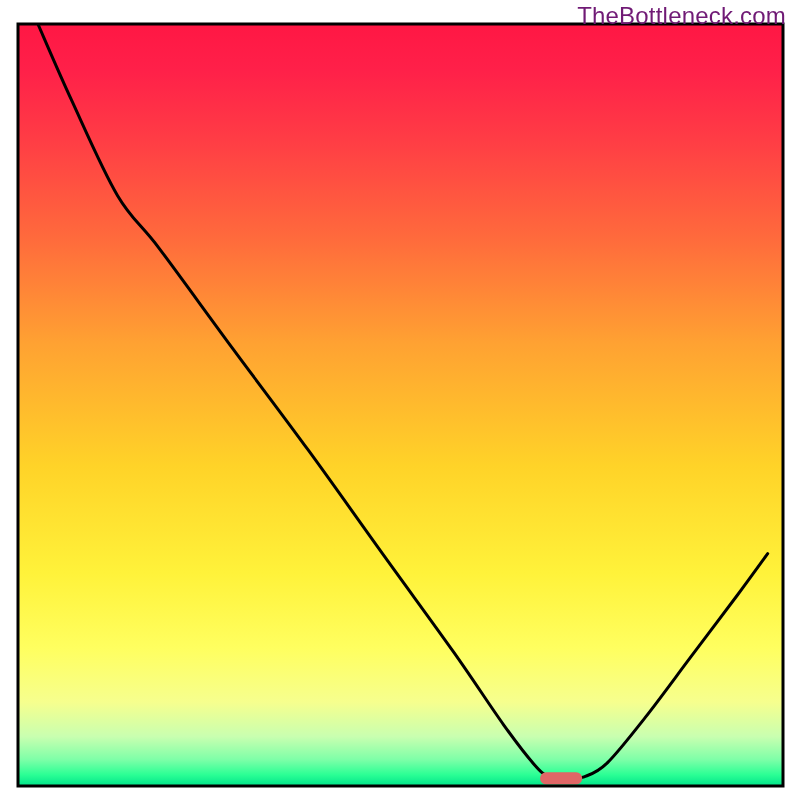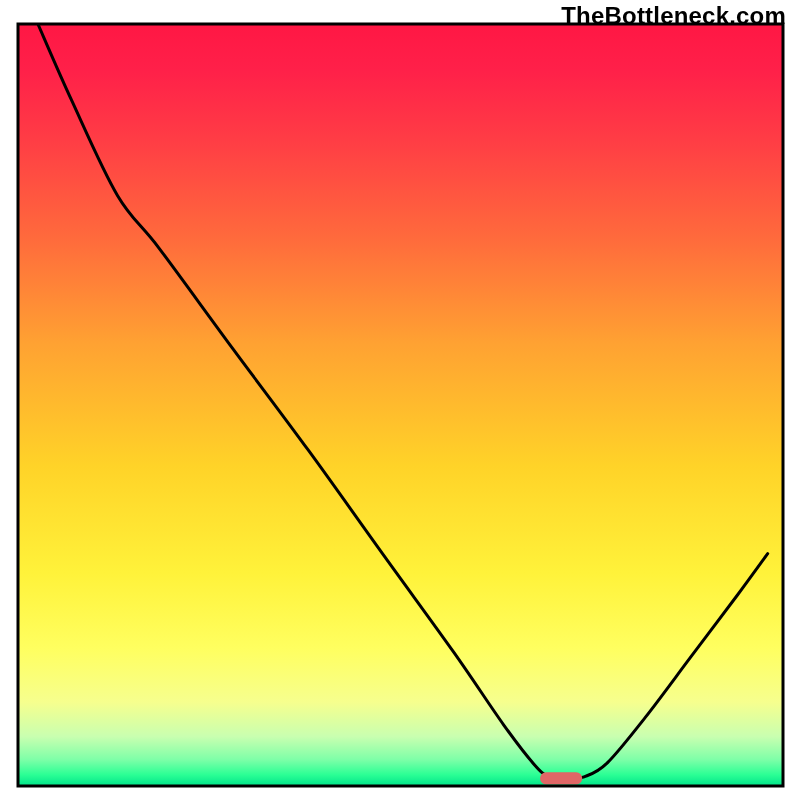--- a/index.html
+++ b/index.html
@@ -14,22 +14,22 @@
     position: relative;
     width: 800px;
     height: 800px;
     overflow: hidden;
   }
   .watermark {
     position: absolute;
     top: 2px;
     right: 14px;
     font-size: 24px;
-    font-weight: bold;
-    color: #000000;
+    font-weight: normal;
+    color: #701a75;
     z-index: 10;
     letter-spacing: 0.2px;
   }
   svg {
     display: block;
   }
 </style>
 </head>
 <body>
 

